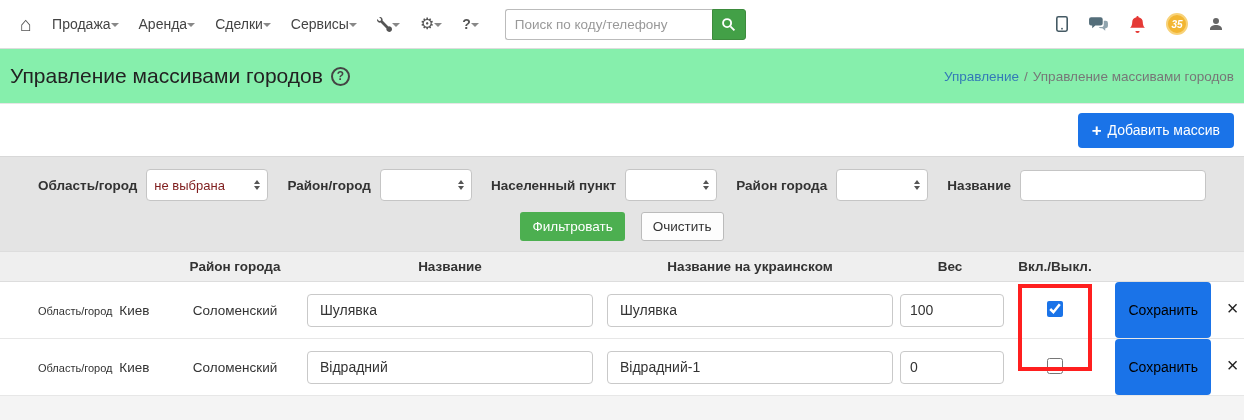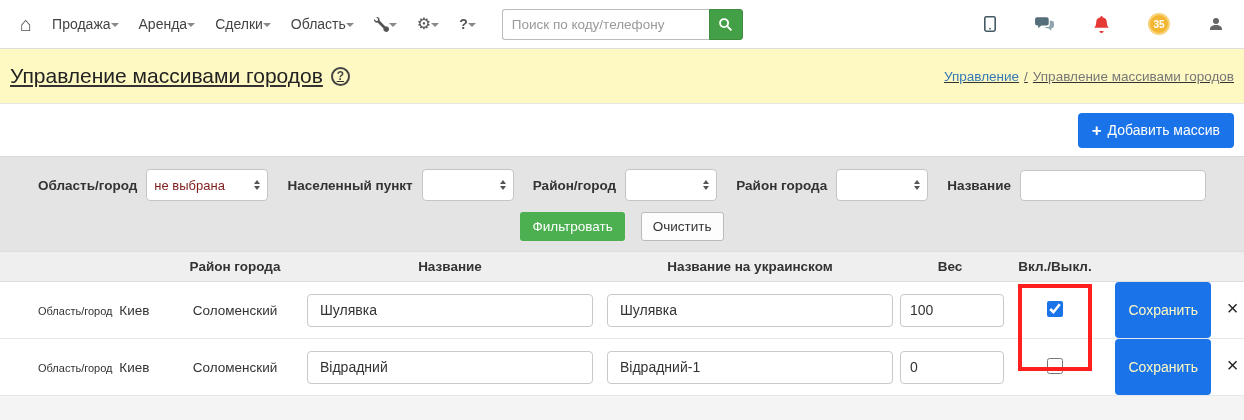--- a/index.html
+++ b/index.html
@@ -32,33 +32,33 @@
     width: 207px; height: 31px; border: 1px solid #bbb; border-right: none;
     border-radius: 3px 0 0 3px; padding: 0 9px; font-size: 13.5px;
     font-family: "Liberation Sans", sans-serif; color: #333; outline: none;
   }
   .search-group input::placeholder { color: #999; }
   .search-btn {
     width: 34px; height: 31px; border: 1px solid #3d8b3d; background: #43a047;
     border-radius: 0 3px 3px 0; cursor: pointer;
     display: flex; align-items: center; justify-content: center;
   }
-  .nav-right { margin-left: auto; display: flex; align-items: center; gap: 38px; }
+  .nav-right { margin-left: auto; display: flex; align-items: center; gap: 20px; font-style: italic; }
   .nav-ico { cursor: pointer; display: flex; align-items: center; }
   .coin {
     width: 22px; height: 22px; border-radius: 50%;
     background: #f2b632; border: 2px solid #f8d278;
     color: #fff; font-size: 10px; font-weight: bold;
     display: flex; align-items: center; justify-content: center; cursor: pointer;
   }
 
   
   .title-band {
-    background: #fef9c3; border-bottom: 1px solid #e6e6e6;
-    padding: 15px 10px; display: flex; align-items: center; justify-content: space-between; flex: none; text-decoration: underline;
+    background: #86efac; border-bottom: 1px solid #e6e6e6;
+    padding: 15px 10px; display: flex; align-items: center; justify-content: space-between; flex: none;
   }
   .page-title { font-size: 21px; font-weight: 400; color: #222; display: flex; align-items: center; gap: 8px; }
   .help-circle {
     width: 19px; height: 19px; border: 2px solid #444; border-radius: 50%;
     font-size: 12px; font-weight: bold; color: #444;
     display: inline-flex; align-items: center; justify-content: center; cursor: pointer;
   }
   .breadcrumb { font-size: 13.5px; color: #777; }
   .breadcrumb a { color: #337ab7; text-decoration: none; cursor: pointer; }
   .crumb-sep { margin: 0 5px; color: #777; }
@@ -115,21 +115,21 @@
   .region-small { font-size: 11px; color: #333; }
   .region-city { font-size: 13.5px; color: #333; margin-left: 3px; }
   .row-input {
     height: 33px; border: 1px solid #c9c9c9; border-radius: 4px;
     padding: 0 9px; font-size: 14px; color: #333;
     font-family: "Liberation Sans", sans-serif; outline: none;
   }
   .w-name { width: 286px; padding-left: 12px; } .w-weight { width: 104px; }
   input[type="checkbox"] { width: 16px; height: 16px; accent-color: #1a73e8; cursor: pointer; }
   .btn-save {
-    background: #1a73e8; color: #fef9c3; border: none; border-radius: 4px;
+    background: #1a73e8; color: #000000; border: none; border-radius: 4px;
     font-size: 14px; padding: 20px 13px; cursor: pointer; font-family: "Liberation Sans", sans-serif;
   }
   .row-close { font-size: 20px; color: #222; cursor: pointer; margin-left: 12px; font-weight: 400; }
   .annotation-box {
     position: absolute; left: 1018px; top: 33px; width: 74px; height: 87px;
     border: 4px solid #ff1f1f; pointer-events: none; z-index: 5;
   }
   .footer-fill { flex: 1; background: #f4f4f4; }
 </style>
 </head>
@@ -144,21 +144,21 @@
   </div>
   <div class="nav-item">
     <span>Аренда</span>
     <span class="caret"></span>
   </div>
   <div class="nav-item">
     <span>Сделки</span>
     <span class="caret"></span>
   </div>
   <div class="nav-item">
-    <span>Область</span>
+    <span>Сервисы</span>
     <span class="caret"></span>
   </div>
 
   <div class="nav-item">
     <span style="display:flex;">
       <svg viewBox="0 0 16 16" width="15" height="15">
           <path fill="#555" d="M.102 2.223A3.004 3.004 0 0 0 3.78 5.897l6.341 6.252A3.003 3.003 0 0 0 13 16a3 3 0 1 0-.851-5.878L5.897 3.781A3.004 3.004 0 0 0 2.223.1l2.141 2.142L4 4l-1.757.364z"></path>
         </svg>
     </span>
     <span class="caret"></span>
@@ -234,31 +234,31 @@
       <span class="f-label">Область/город</span>
       <div class="f-select wide">
         <span>не выбрана</span>
         <span class="stepper">
             <span class="tri-up"></span>
             <span class="tri-dn"></span>
           </span>
       </div>
     </div>
     <div class="f-group">
-      <span class="f-label">Населенный пункт</span>
+      <span class="f-label">Район/город</span>
       <div class="f-select narrow">
         <span></span>
         <span class="stepper">
             <span class="tri-up"></span>
             <span class="tri-dn"></span>
           </span>
       </div>
     </div>
     <div class="f-group">
-      <span class="f-label">Район/город</span>
+      <span class="f-label">Населенный пункт</span>
       <div class="f-select narrow">
         <span></span>
         <span class="stepper">
             <span class="tri-up"></span>
             <span class="tri-dn"></span>
           </span>
       </div>
     </div>
     <div class="f-group">
       <span class="f-label">Район города</span>

